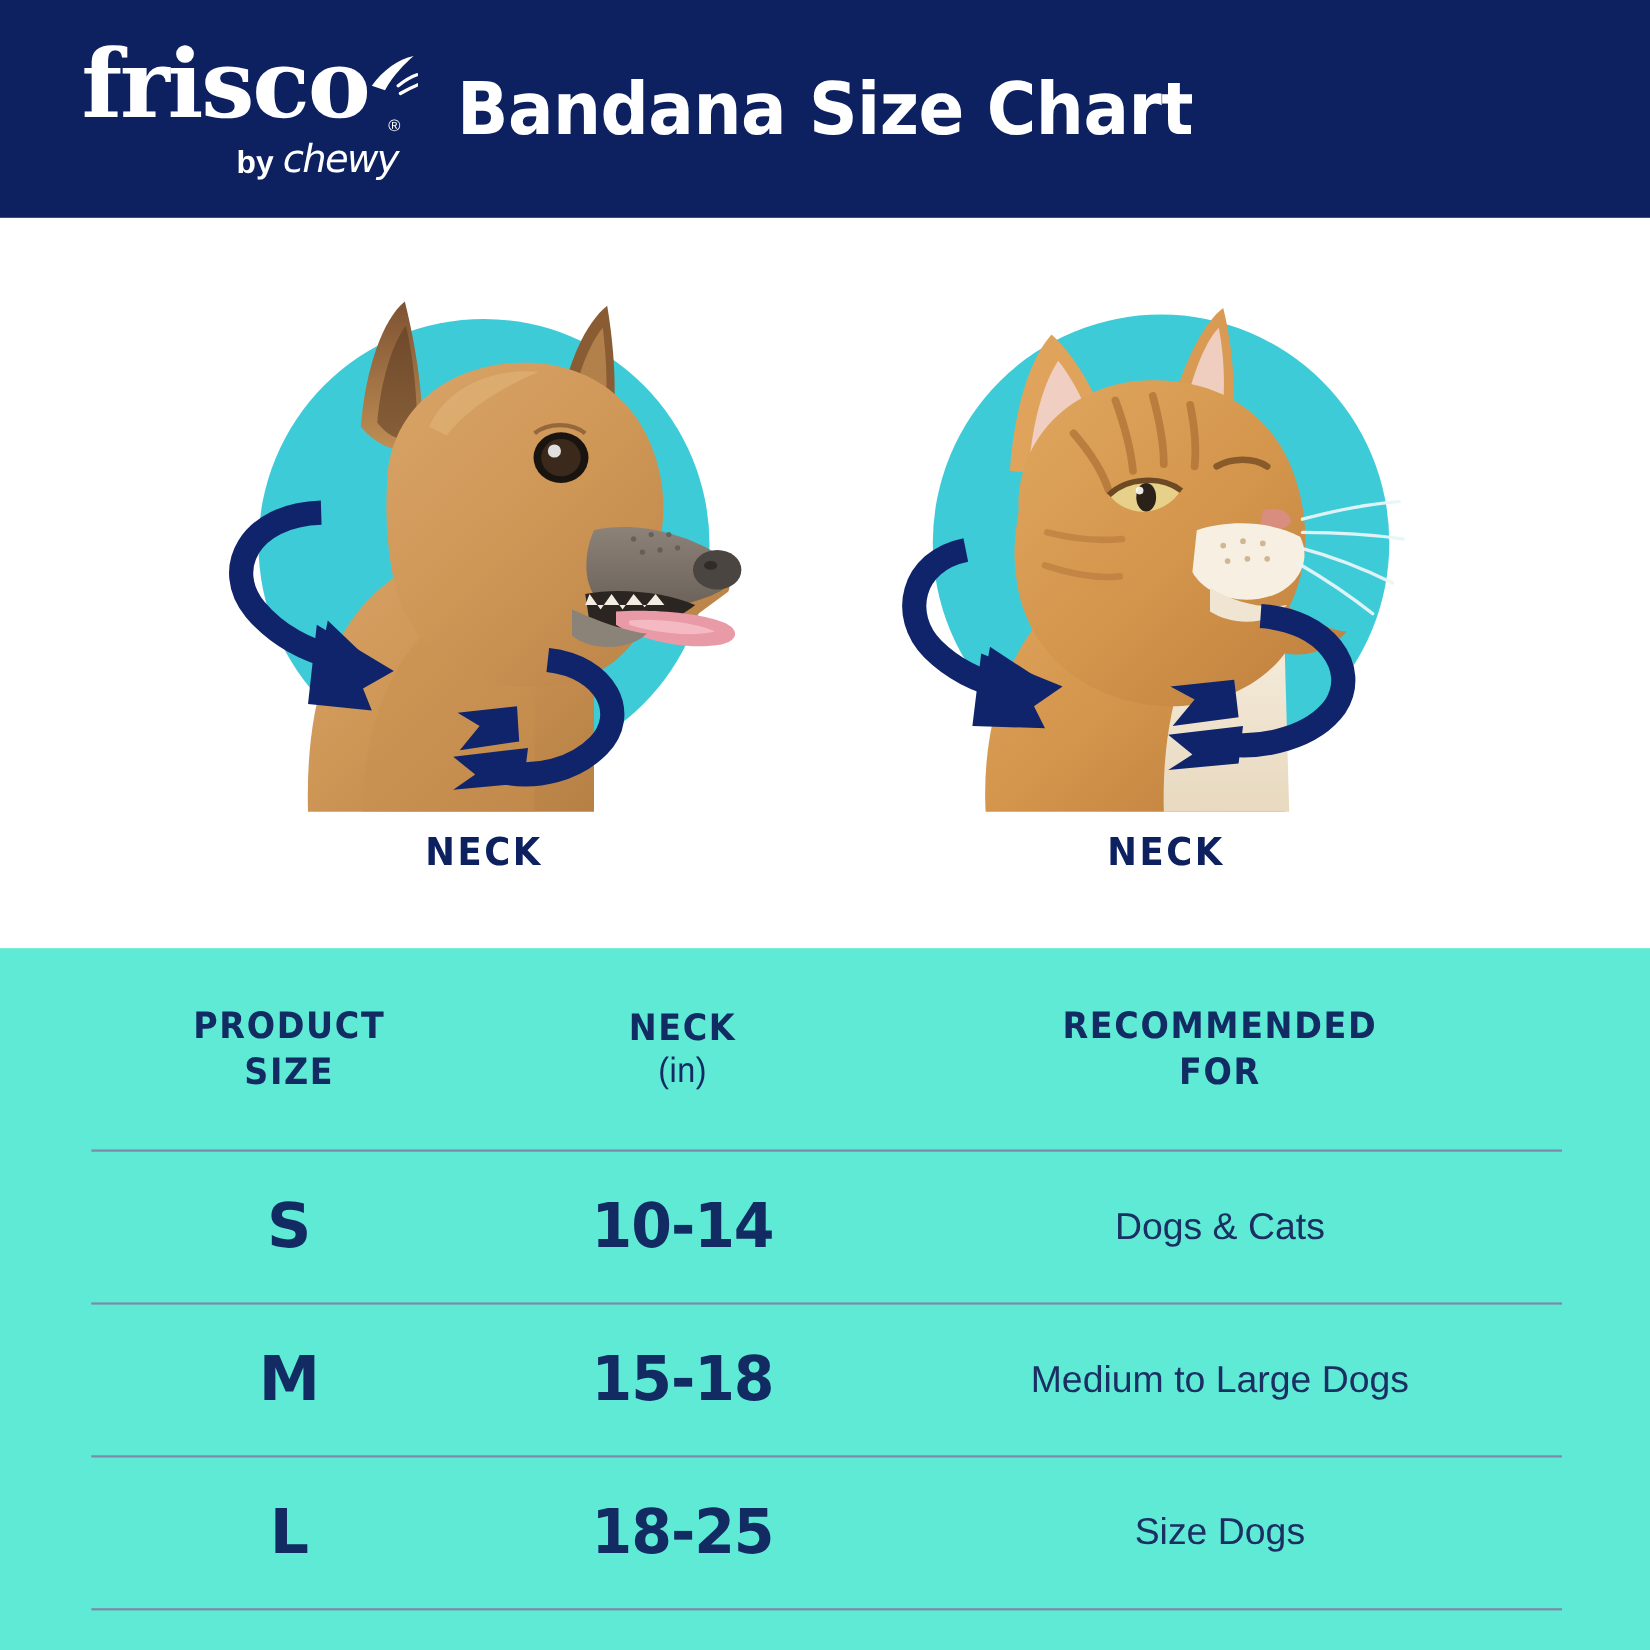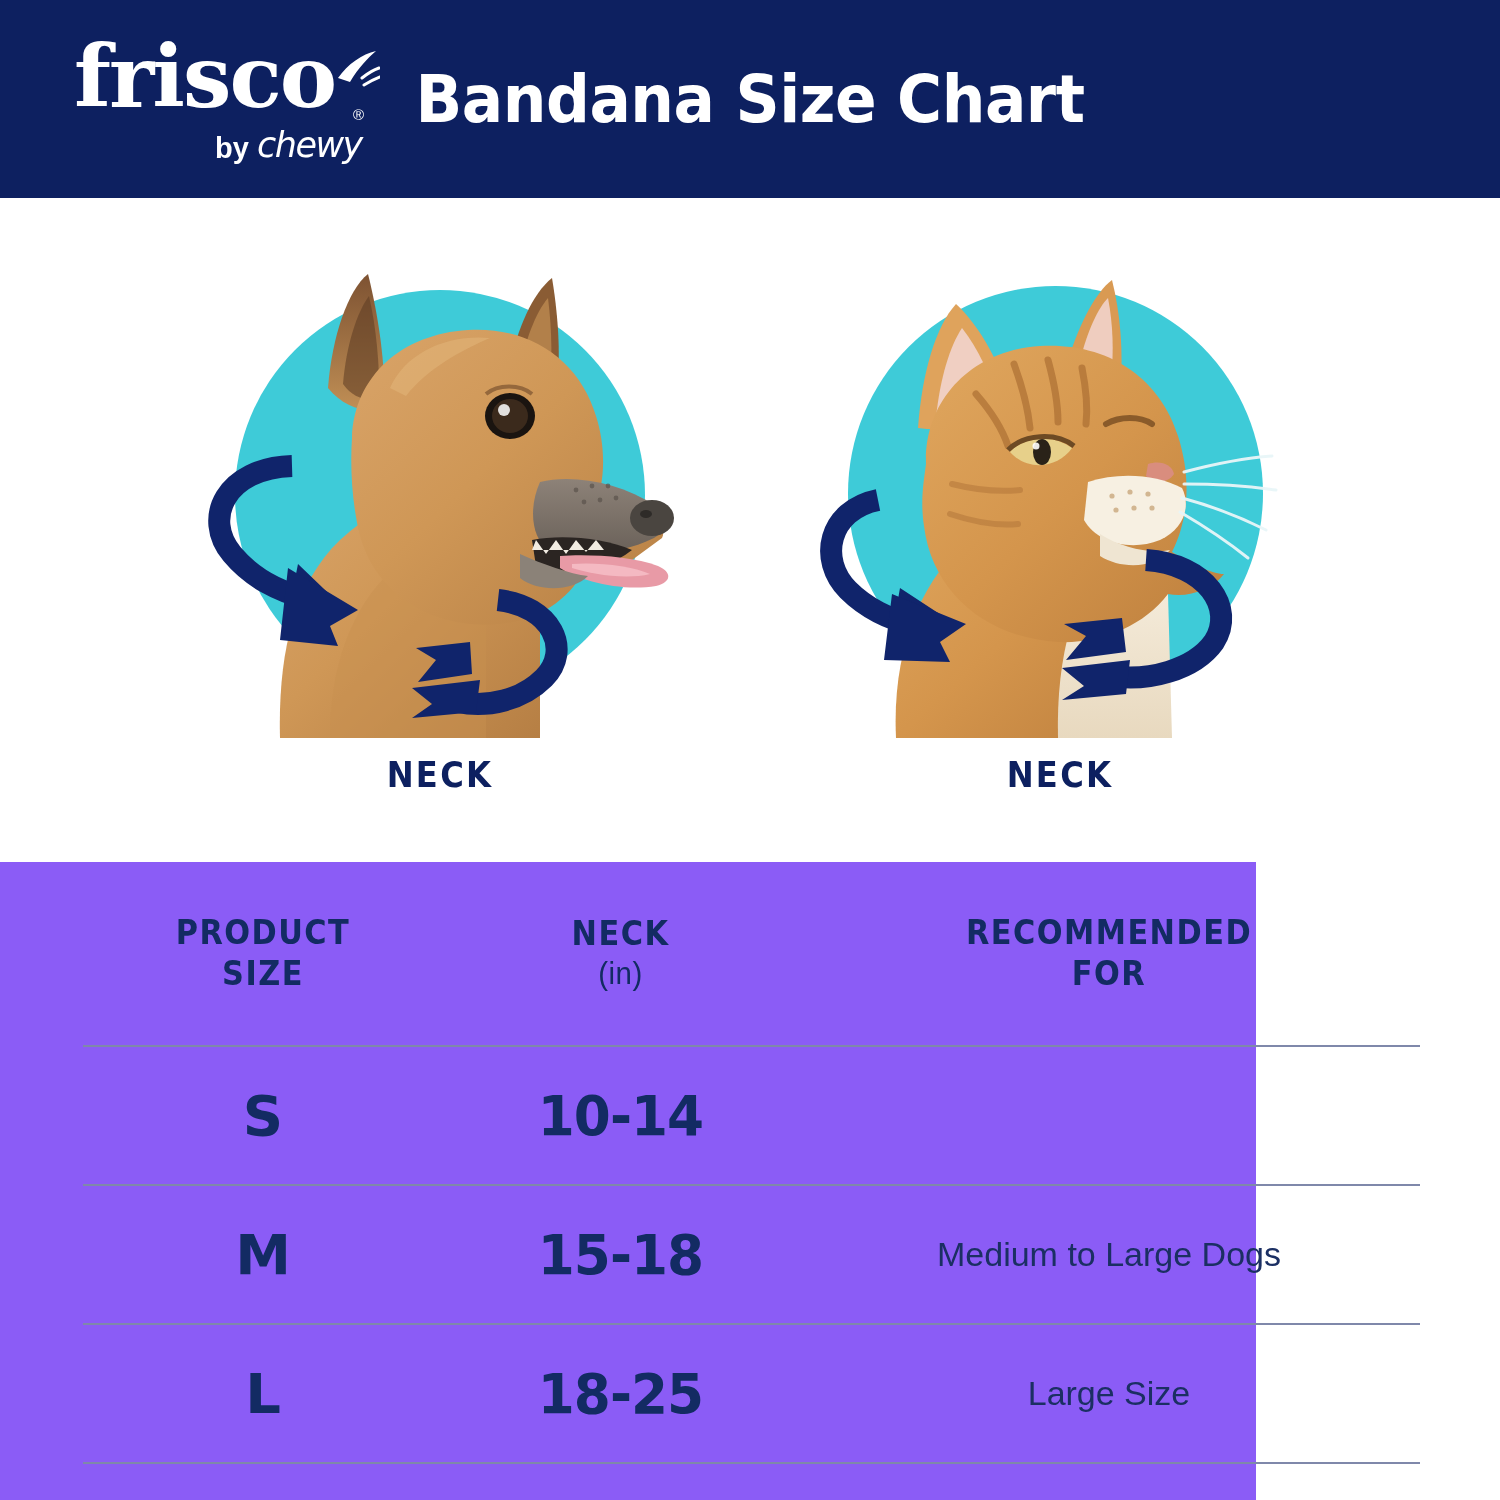--- a/index.html
+++ b/index.html
@@ -155,23 +155,23 @@
     color: #0d2060;
     letter-spacing: 2.5px;
     font-family: "DejaVu Sans", sans-serif;
     transform: scaleX(0.92);
   }
 
   
   .table-area {
     position: absolute;
     top: 862px; left: 0;
-    width: 1256px;
+    width: 1500px;
     height: 638px;
-    background: #8b5cf6;
+    background: #5eead4;
   }
 
   .table-inner {
     position: absolute;
     left: 83px;
     top: 0;
     width: 1337px;
   }
 
   .t-row {
@@ -463,37 +463,38 @@
           <div>FOR</div>
         </div>
       </div>
 
       <div class="divider"></div>
 
       <div class="t-row t-body-row">
         <div class="t-col-size cell-size">S</div>
         <div class="t-col-neck cell-neck">10-14</div>
         <div class="t-col-rec cell-rec">
+          <div>Dogs &amp; Cats</div>
         </div>
       </div>
 
       <div class="divider"></div>
 
       <div class="t-row t-body-row">
         <div class="t-col-size cell-size">M</div>
         <div class="t-col-neck cell-neck">15-18</div>
         <div class="t-col-rec cell-rec">Medium to Large Dogs</div>
       </div>
 
       <div class="divider"></div>
 
       <div class="t-row t-body-row">
         <div class="t-col-size cell-size">L</div>
         <div class="t-col-neck cell-neck">18-25</div>
-        <div class="t-col-rec cell-rec">Large Size</div>
+        <div class="t-col-rec cell-rec">Size Dogs</div>
       </div>
 
       <div class="divider"></div>
 
     </div>
   </div>
 
 </div>
 
 </body></html>

